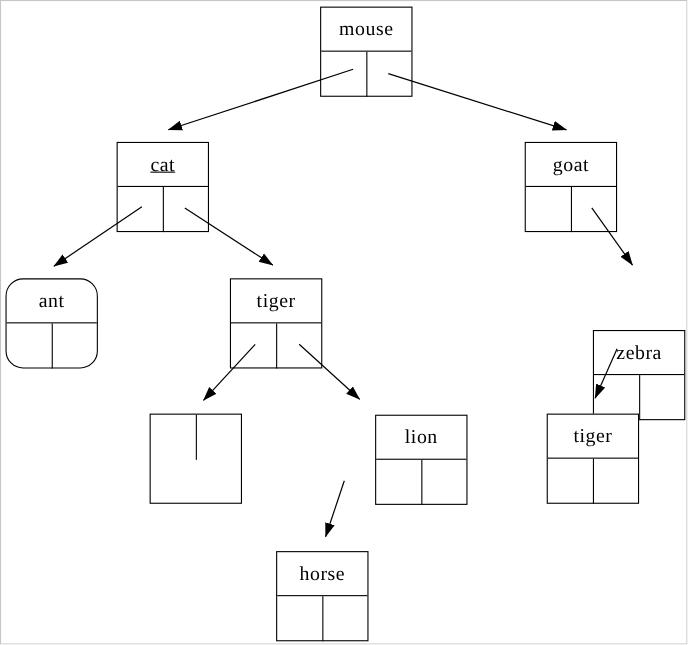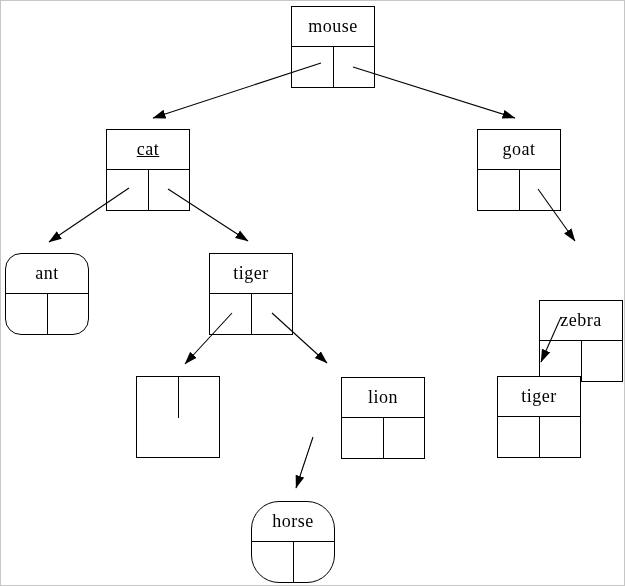--- a/index.html
+++ b/index.html
@@ -116,21 +116,21 @@
   </div>
 
   <div class="node" style="left:496px; top:375px;">
     <div class="node-label">tiger</div>
     <div class="node-cells">
       <div class="cell"></div>
       <div class="cell"></div>
     </div>
   </div>
 
-  <div class="node" style="left:250px; top:500px;border-radius:28px;">
+  <div class="node" style="left:250px; top:500px;">
     <div class="node-label">horse</div>
     <div class="node-cells">
       <div class="cell"></div>
       <div class="cell"></div>
     </div>
   </div>
 
   <svg class="edges" viewBox="0 0 623 584" xmlns="http://www.w3.org/2000/svg">
     <defs>
       <marker id="arrow" markerUnits="userSpaceOnUse" markerWidth="14" markerHeight="11" refX="12.5" refY="5" orient="auto">

